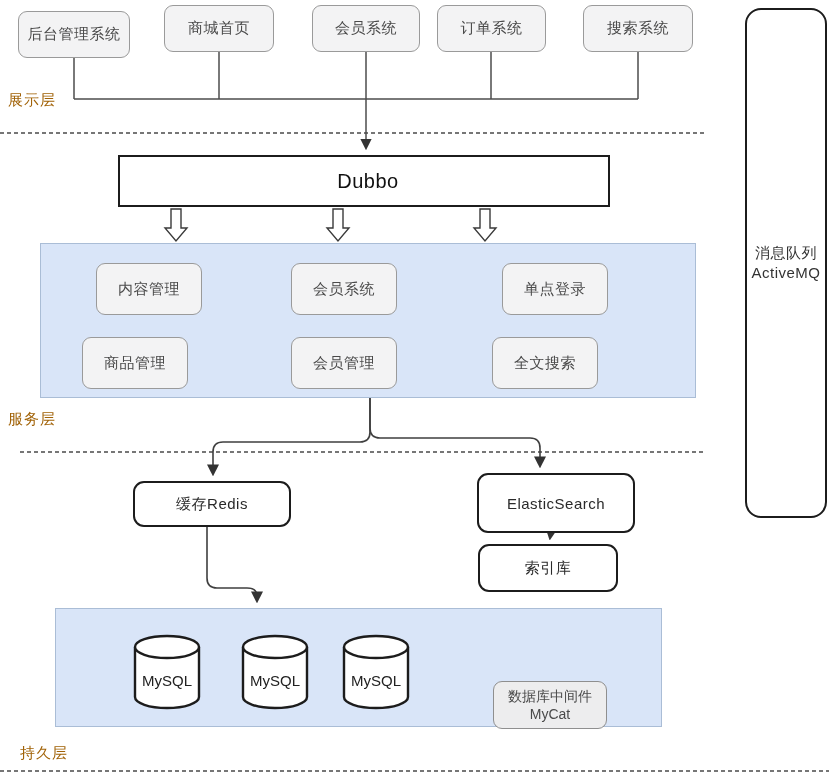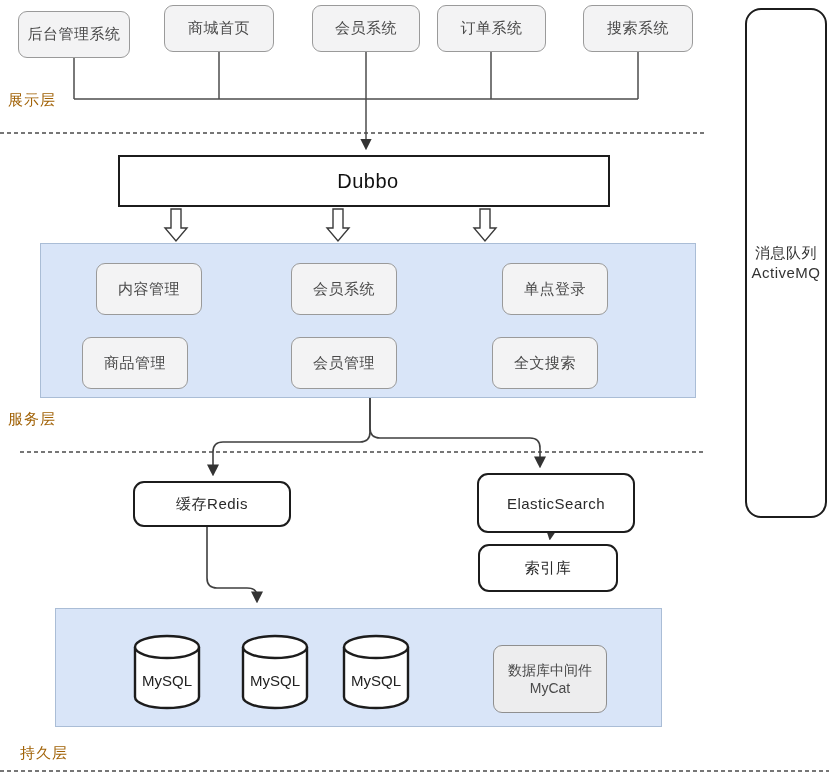--- a/index.html
+++ b/index.html
@@ -153,21 +153,21 @@
     <div class="cyl-label">MySQL</div>
   </div>
   <div class="cylinder" style="left:342px;top:634px">
     <svg width="68" height="76" viewBox="0 0 68 76">
       <path d="M2 13 V63 A32 11 0 0 0 66 63 V13" fill="#ffffff" stroke="#1c1c1c" stroke-width="2.4"></path>
       <ellipse cx="34" cy="13" rx="32" ry="11" fill="#ffffff" stroke="#1c1c1c" stroke-width="2.4"></ellipse>
     </svg>
     <div class="cyl-label">MySQL</div>
   </div>
 
-  <div id="mycat" class="box" style="left:493px;top:645px;width:114px;height:68px">
+  <div id="mycat" class="box" style="left:493px;top:681px;width:114px;height:48px">
     <span>数据库中间件</span>
     <span>MyCat</span>
   </div>
 
   <div class="layer-label" style="left:20px;top:744px">持久层</div>
 
   <div id="mq-box" class="box dark-node" style="left:745px;top:8px;width:82px;height:510px">
     <span>消息队列</span>
     <span>ActiveMQ</span>
   </div>

